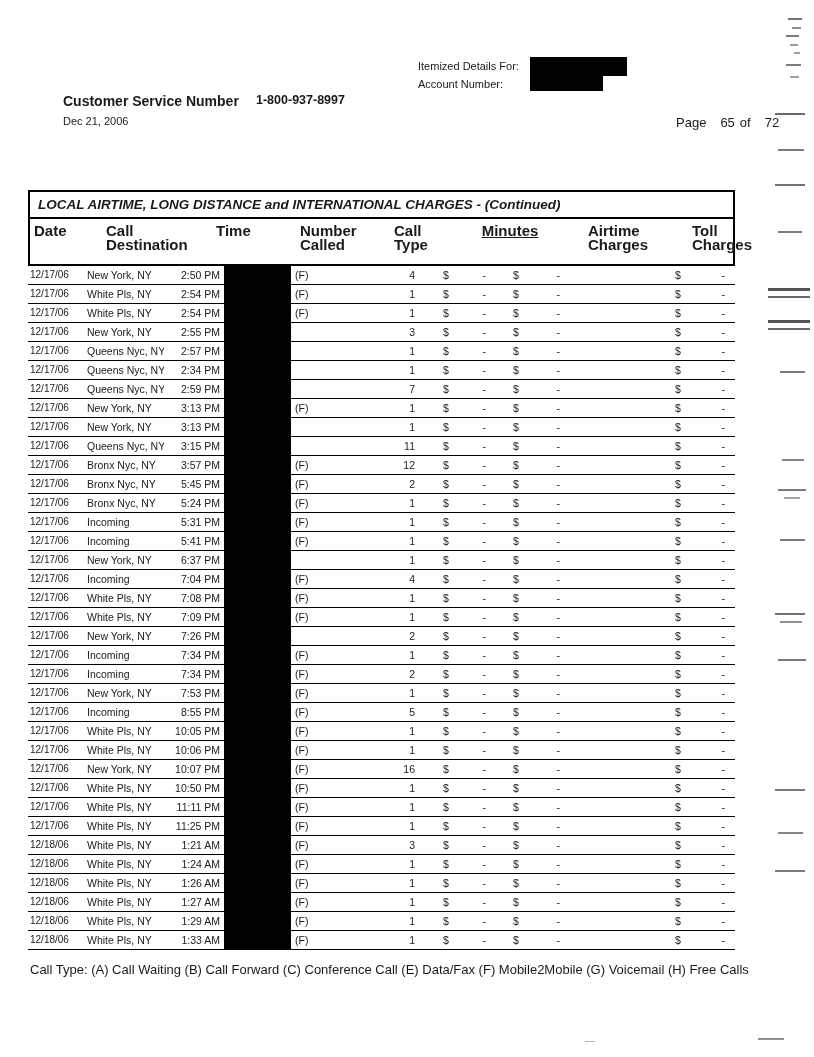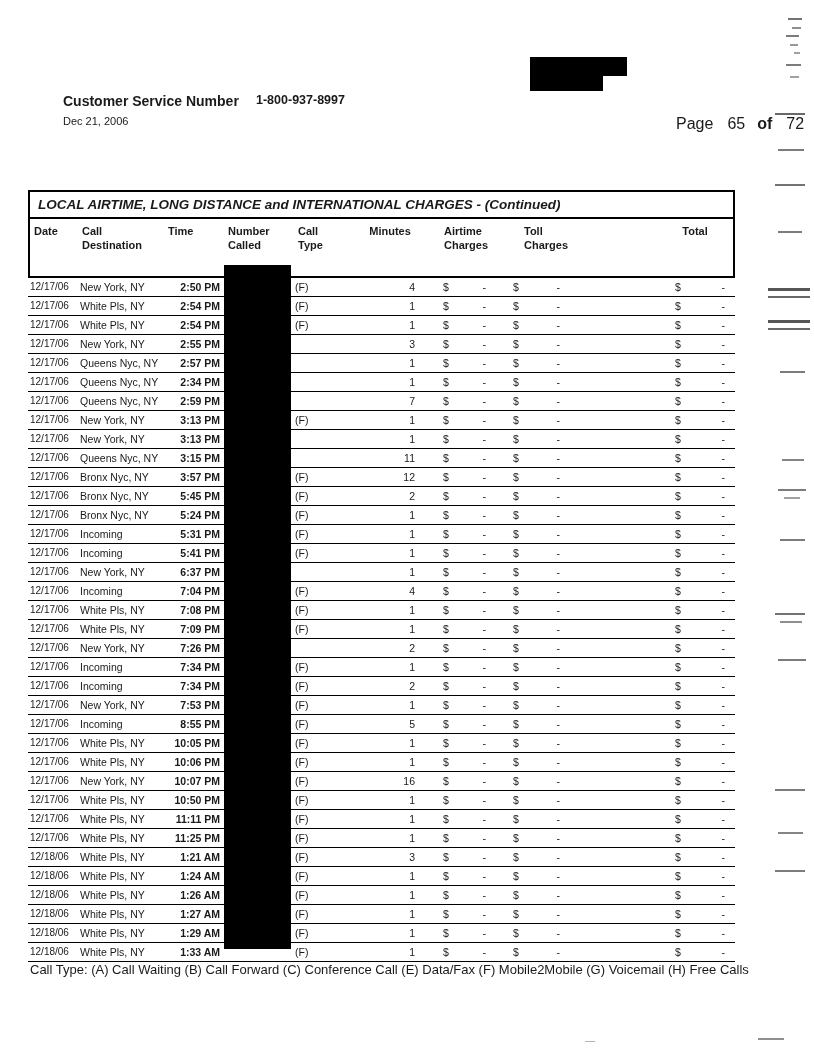--- a/index.html
+++ b/index.html
@@ -14,57 +14,57 @@
   .itemized-block { position:absolute; left:418px; top:57px; font-size:11px; line-height:18px; }
   .itemized-block div { white-space:nowrap; }
   .redaction { position:absolute; background:#000; }
   .red-1 { left:530px; top:57px; width:97px; height:19px; }
   .red-2 { left:530px; top:76px; width:73px; height:15px; }
 
   .cs-label  { position:absolute; left:63px;  top:93px; font-size:14px; font-weight:bold; }
   .cs-number { position:absolute; left:256px; top:93px; font-size:12.5px; font-weight:bold; }
   .stmt-date { position:absolute; left:63px;  top:115px; font-size:11px; }
 
-  .page-indicator { position:absolute; left:676px; top:115px; font-size:16px; display:flex; }
+  .page-indicator { position:absolute; left:676px; top:115px; font-size:13px; display:flex; }
   .page-indicator span { display:inline-block; }
   .pi-cur { margin-left:14px; }
-  .pi-of  { margin-left:12px;font-weight:bold; }
+  .pi-of  { margin-left:5px; }
   .pi-tot { margin-left:14px; }
 
   
   .charges-table { position:absolute; left:28px; top:190px; width:707px; }
   .table-head-wrap { border:2px solid #000; }
   .title-box {
     padding:5px 8px 4px 8px; border-bottom:2px solid #000;
     font-size:13.5px; font-weight:bold; font-style:italic; line-height:16px; white-space:nowrap;
   }
   .thead {
     display:grid; grid-template-columns:50px 86px 60px 70px 52px 84px 78px 78px 69px 76px;
-    padding:5px 0 24px 0; font-size:11px; font-weight:bold; line-height:14px;
+    padding:5px 0 12px 0; font-size:15px; font-weight:bold; line-height:14px;gap:24px;
   }
   .hc div { min-height:0; }
   .h-date { padding-left:4px; }
   .h-dest { padding-left:2px; }
   .h-time { padding-left:2px; }
   .h-num  { padding-left:2px; }
   .h-type { padding-left:2px; }
-  .h-min  { text-align:center; }
+  .h-min  { text-align:center;text-decoration:underline; }
   .h-air  { padding-left:12px; }
   .h-toll { padding-left:14px; }
   .h-total{ text-align:center; }
 
   .tbody { position:relative; }
   .trow {
     display:grid; grid-template-columns:50px 86px 60px 70px 52px 84px 78px 78px 69px 80px;
     height:19px; border-bottom:1px solid #000; font-size:10.5px; line-height:18px;
   }
   .c { overflow:hidden; white-space:nowrap; }
   .date-c { padding-left:2px; font-size:10px; }
-  .dest-c { padding-left:2px; }
-  .time-c { text-align:right; padding-right:4px;font-weight:bold; }
+  .dest-c { padding-left:2px;margin-left:7px; }
+  .time-c { text-align:right; padding-right:4px; }
   .type-c { padding-left:1px; }
   .min-c  { text-align:right; padding-right:15px; }
   .money-c { display:flex; justify-content:space-between; }
   .air-c  { padding-left:13px; padding-right:22px; }
   .toll-c { padding-left:5px;  padding-right:26px; }
   .tot-c  { padding-left:20px; padding-right:10px; }
 
   .redaction-bar { position:absolute; left:196px; top:75px; width:67px; height:684px; background:#000; z-index:2; }
 
   
@@ -103,20 +103,24 @@
     <div style="top:613px;left:775px;width:30px;height:2px;opacity:.75"></div>
     <div style="top:621px;left:780px;width:22px;height:2px;opacity:.6"></div>
     <div style="top:659px;left:778px;width:28px;height:2px;opacity:.7"></div>
     <div style="top:789px;left:775px;width:30px;height:2px;opacity:.7"></div>
     <div style="top:832px;left:778px;width:25px;height:2px;opacity:.65"></div>
     <div style="top:870px;left:775px;width:30px;height:2px;opacity:.7"></div>
     <div style="top:1038px;left:758px;width:26px;height:2px;opacity:.6"></div>
     <div style="top:1041px;left:585px;width:10px;height:1px;opacity:.4"></div>
   </div>
 
+  <div class="itemized-block">
+    <div>Itemized Details For:</div>
+    <div>Account Number:</div>
+  </div>
   <div class="redaction red-1"></div>
   <div class="redaction red-2"></div>
 
   <div class="cs-label">Customer Service Number</div>
   <div class="cs-number">1-800-937-8997</div>
   <div class="stmt-date">Dec 21, 2006</div>
 
   <div class="page-indicator">
     <span>Page</span>
     <span class="pi-cur">65</span>

